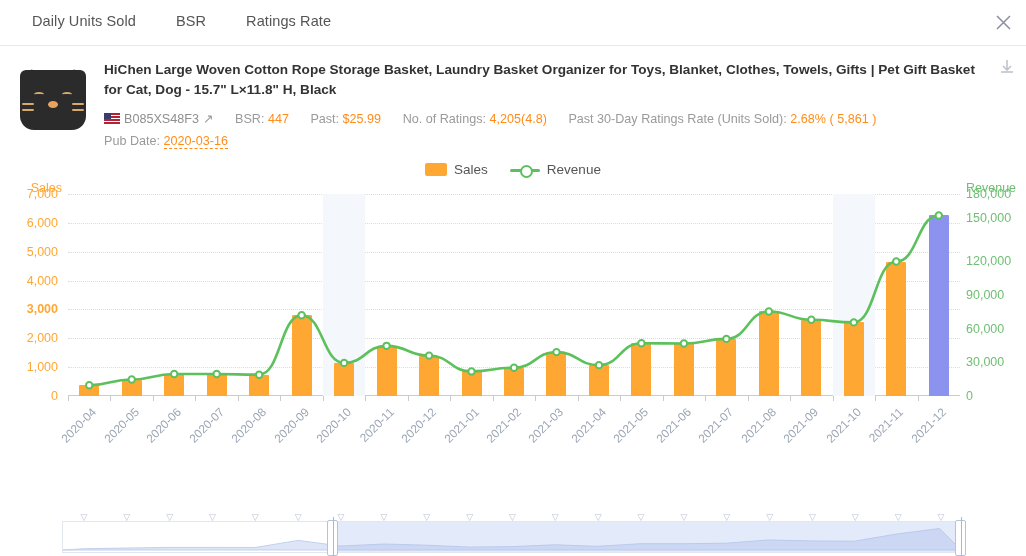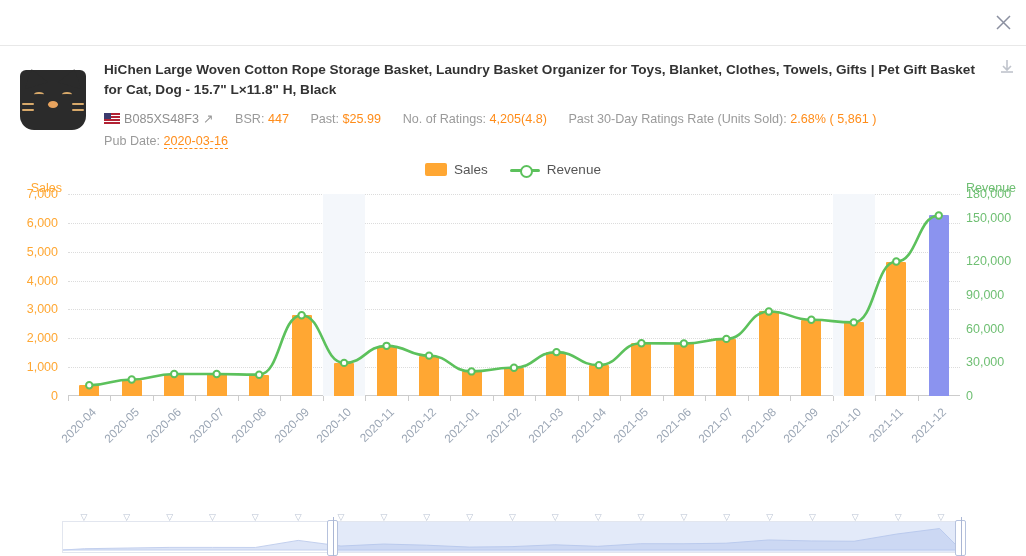--- a/index.html
+++ b/index.html
@@ -178,20 +178,23 @@
   .handle .bar1{position:absolute;left:50%;top:-4px;width:1px;height:42px;background:#aab6d4;}
   .zoom-ticks{
     position:absolute; left:62px; top:512px; width:900px; height:9px;
   }
   .zt{position:absolute;font-size:9px;color:#b9c2d2;}
 </style>
 </head>
 <body>
 
 <div class="tabbar">
+  <div class="tab"><span>Daily Units Sold</span></div>
+  <div class="tab"><span>BSR</span></div>
+  <div class="tab"><span>Ratings Rate</span></div>
   <div class="close-btn">
     <svg width="15" height="15" viewBox="0 0 15 15">
         <path d="M1 1 L14 14 M14 1 L1 14" stroke="#8b90a0" stroke-width="1.5" fill="none"></path>
       </svg>
   </div>
 </div>
 
 <div class="product">
   <div class="thumb">
     <div class="cat">
@@ -257,21 +260,21 @@
 </div>
 
 <div class="chart-wrap">
   <div class="axis-title ylab-left" style="left:0;top:0;width:62px;">Sales</div>
   <div class="axis-title ylab-right" style="left:966px;top:0;">Revenue</div>
 
   <div id="ticks-left">
       <div class="tick l" style="top: 215px; left: 0px; width: 58px;">0</div>
       <div class="tick l" style="top: 186.143px; left: 0px; width: 58px;">1,000</div>
       <div class="tick l" style="top: 157.286px; left: 0px; width: 58px;">2,000</div>
-      <div class="tick l" style="top: 128.429px; left: 0px; width: 58px;">3,000</div>
+      <div class="tick l" style="top: 128.429px; left: 0px; width: 58px; font-weight: bold;">3,000</div>
       <div class="tick l" style="top: 99.5714px; left: 0px; width: 58px;">4,000</div>
       <div class="tick l" style="top: 70.7143px; left: 0px; width: 58px;">5,000</div>
       <div class="tick l" style="top: 41.8571px; left: 0px; width: 58px;">6,000</div>
       <div class="tick l" style="top: 13px; left: 0px; width: 58px;">7,000</div>
     </div>
   <div id="ticks-right">
       <div class="tick r" style="top: 215px; left: 966px;">0</div>
       <div class="tick r" style="top: 181.333px; left: 966px;">30,000</div>
       <div class="tick r" style="top: 148px; left: 966px;">60,000</div>
       <div class="tick r" style="top: 114px; left: 966px;">90,000</div>

